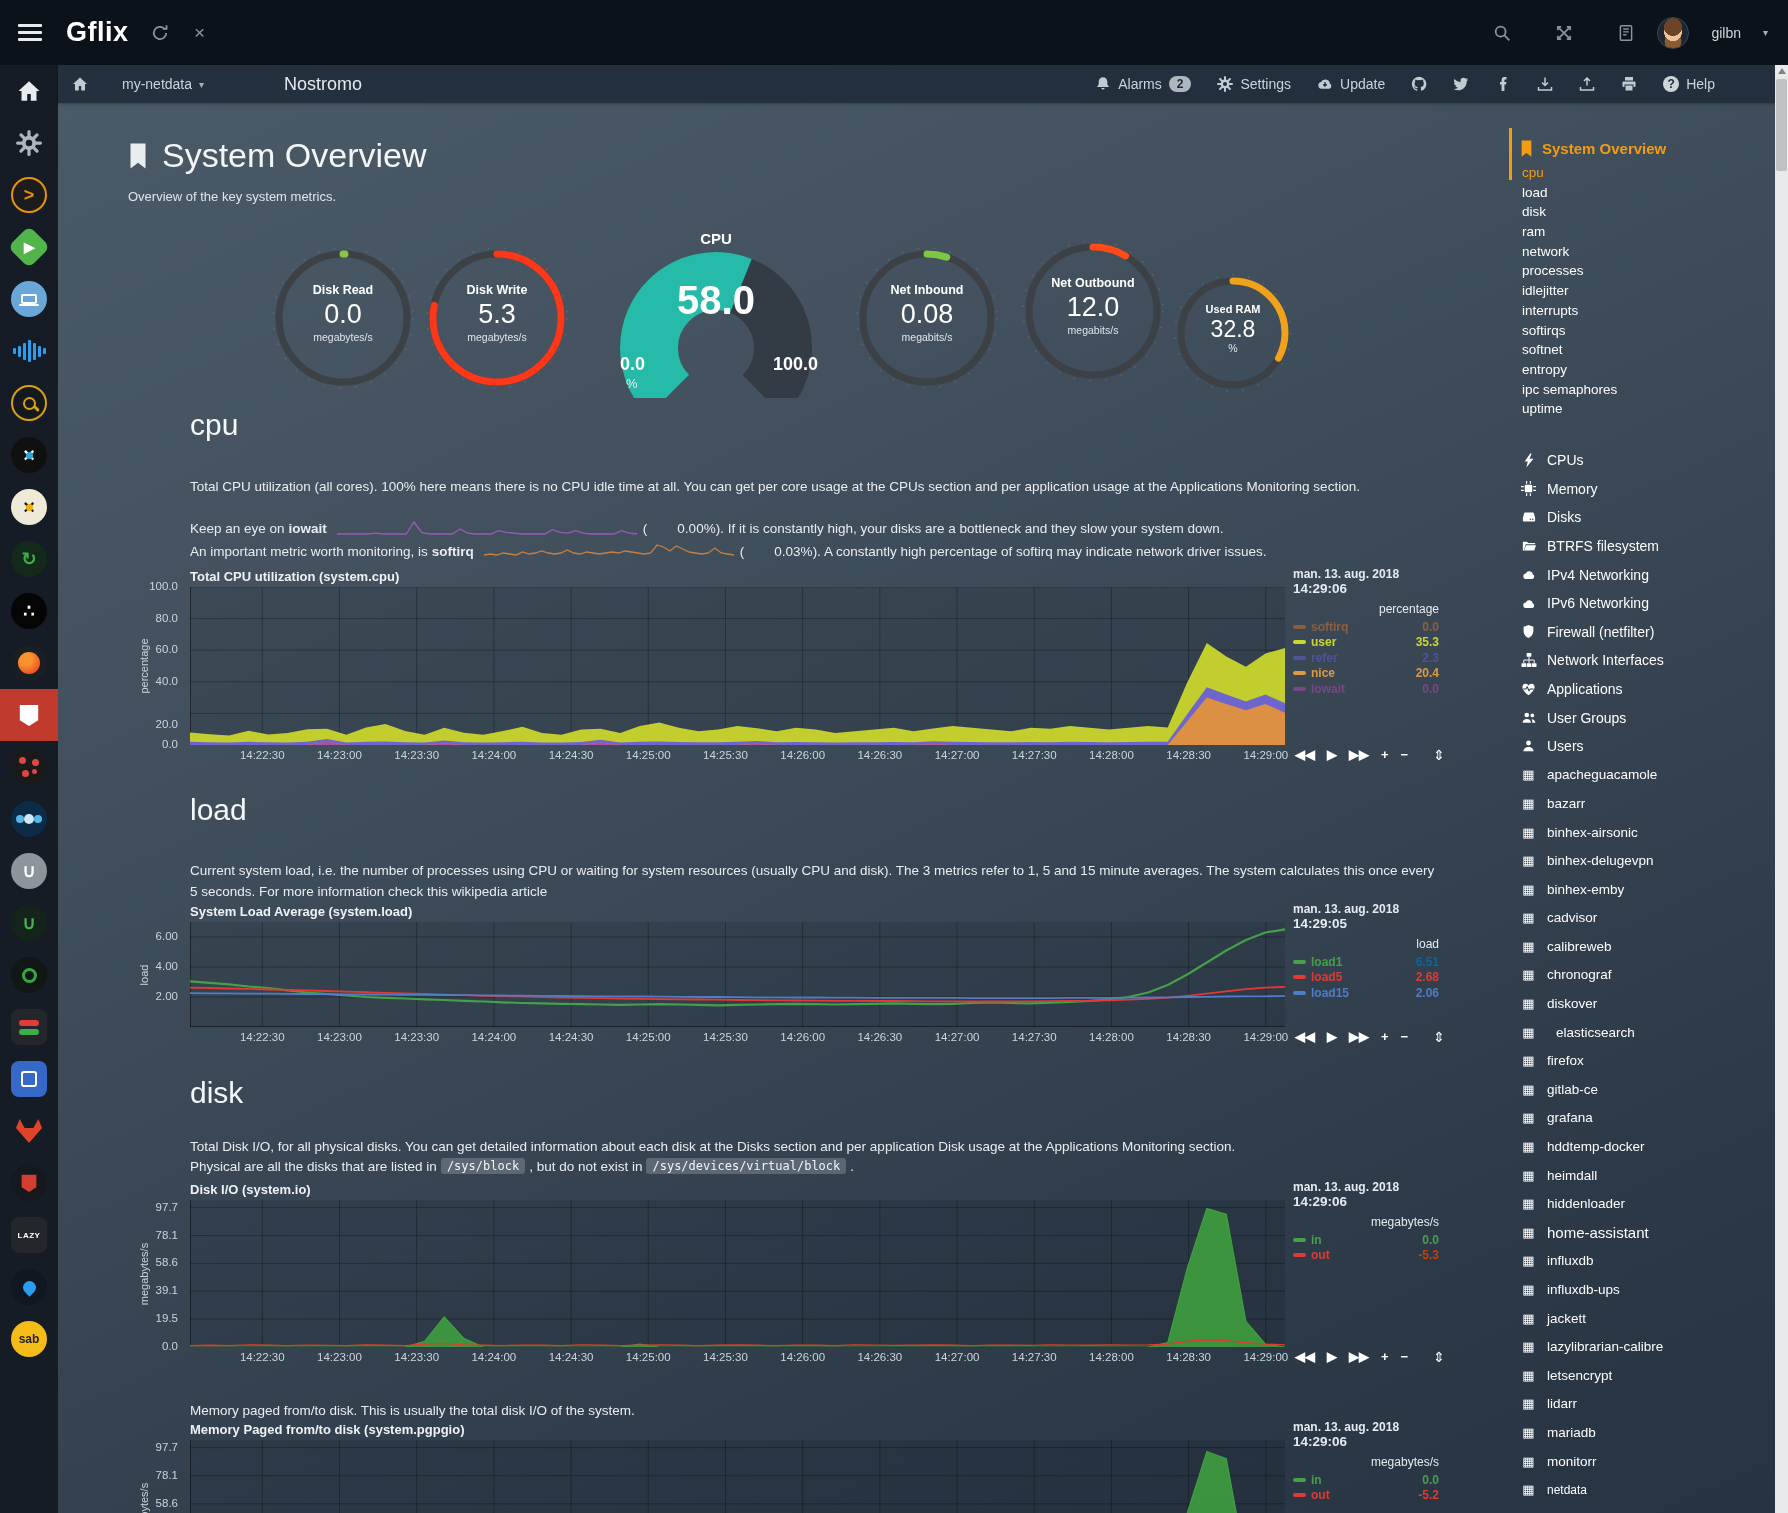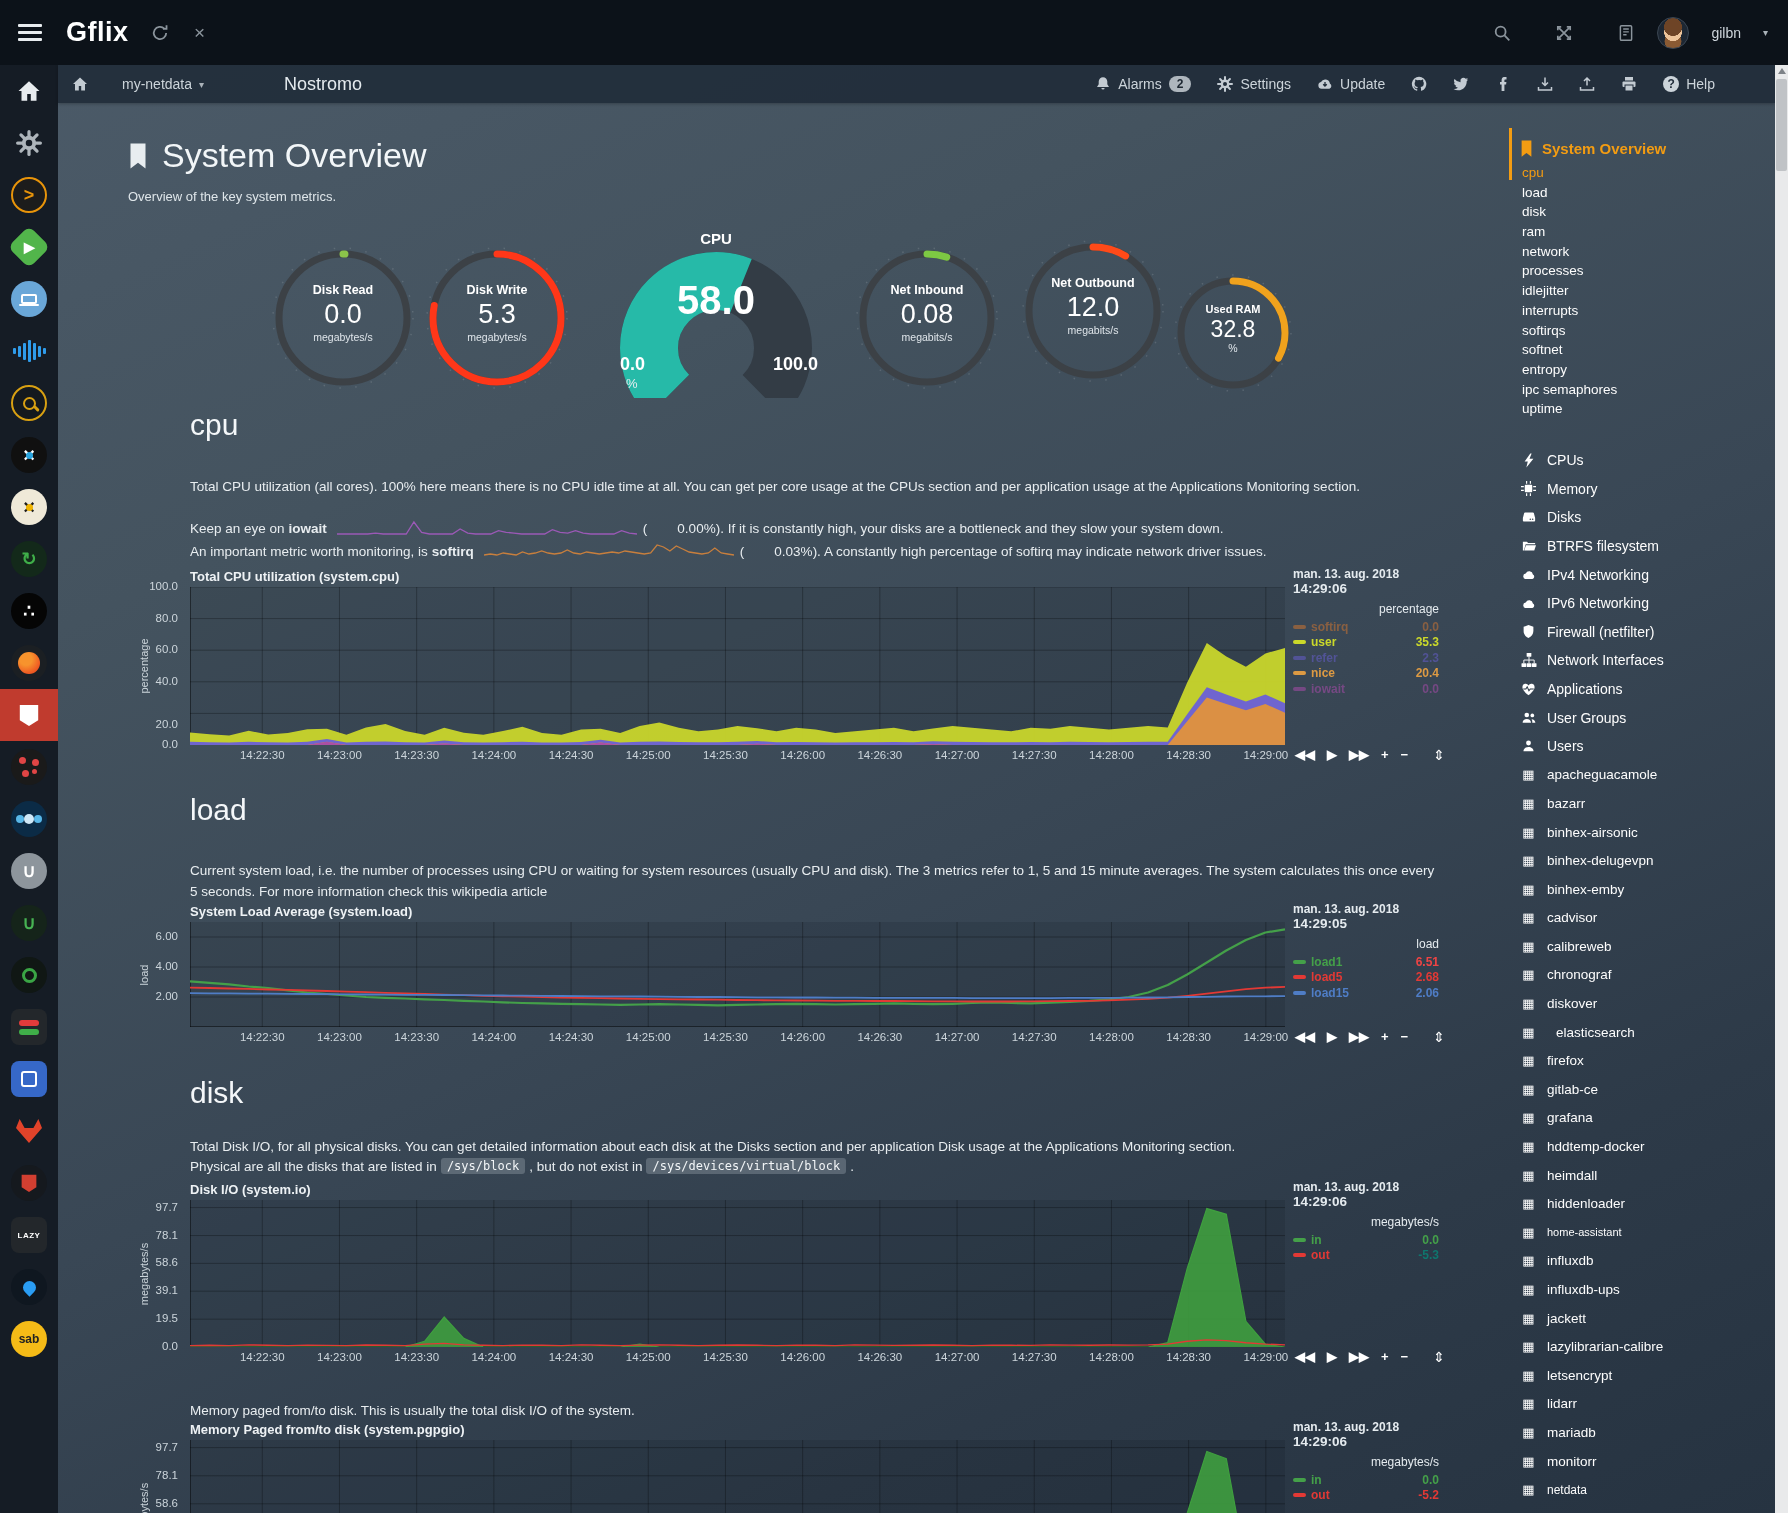--- a/index.html
+++ b/index.html
@@ -658,21 +658,21 @@
       <div style="left: 1075.84px;">14:29:00</div>
     </div>
   <div class="legend">
     <div class="lg-date">man. 13. aug. 2018</div>
     <div class="lg-time">14:29:05</div>
     <div class="lg-unit">load</div>
     <div class="lg-entries">
         <div class="lg-row">
           <span class="lg-swatch" style="background: rgb(68, 160, 73);"></span>
           <span class="lg-name" style="color: rgb(68, 160, 73);">load1</span>
-          <span class="lg-val" style="color: #ef4444;">6.51</span>
+          <span class="lg-val" style="color: #0369a1;">6.51</span>
         </div>
         <div class="lg-row">
           <span class="lg-swatch" style="background: rgb(227, 57, 53);"></span>
           <span class="lg-name" style="color: rgb(227, 57, 53);">load5</span>
           <span class="lg-val" style="color: rgb(227, 57, 53);">2.68</span>
         </div>
         <div class="lg-row">
           <span class="lg-swatch" style="background: rgb(79, 125, 198);"></span>
           <span class="lg-name" style="color: rgb(79, 125, 198);">load15</span>
           <span class="lg-val" style="color: rgb(79, 125, 198);">2.06</span>
@@ -759,21 +759,21 @@
     <div class="lg-unit">megabytes/s</div>
     <div class="lg-entries">
         <div class="lg-row">
           <span class="lg-swatch" style="background: rgb(68, 160, 73);"></span>
           <span class="lg-name" style="color: rgb(68, 160, 73);">in</span>
           <span class="lg-val" style="color: rgb(68, 160, 73);">0.0</span>
         </div>
         <div class="lg-row">
           <span class="lg-swatch" style="background: rgb(227, 57, 53);"></span>
           <span class="lg-name" style="color: rgb(227, 57, 53);">out</span>
-          <span class="lg-val" style="color: #0f766e;">-5.3</span>
+          <span class="lg-val" style="color: #c2410c;">-5.3</span>
         </div>
       </div>
   </div>
   <div class="chart-toolbar">
     <span>◀◀</span>
       <span>▶</span>
       <span>▶▶</span>
       <span>+</span>
       <span>−</span>
   </div>
@@ -1026,21 +1026,21 @@
       <div class="rb-sec">
         <span class="grid-glyph">▦</span>
         <span style="font-size: 13.5px;">heimdall</span>
       </div>
       <div class="rb-sec">
         <span class="grid-glyph">▦</span>
         <span style="font-size: 13.5px;">hiddenloader</span>
       </div>
       <div class="rb-sec">
         <span class="grid-glyph">▦</span>
-        <span style="font-size: 11px;">home-assistant</span>
+        <span style="font-size: 15px;">home-assistant</span>
       </div>
       <div class="rb-sec">
         <span class="grid-glyph">▦</span>
         <span style="font-size: 13.5px;">influxdb</span>
       </div>
       <div class="rb-sec">
         <span class="grid-glyph">▦</span>
         <span style="font-size: 13.5px;">influxdb-ups</span>
       </div>
       <div class="rb-sec">

